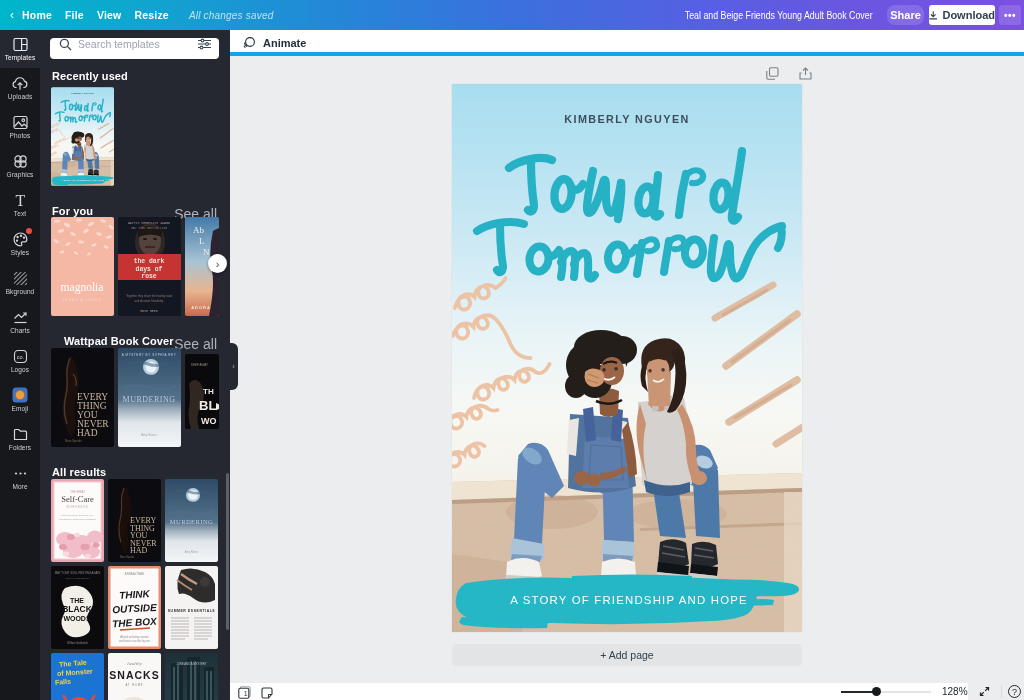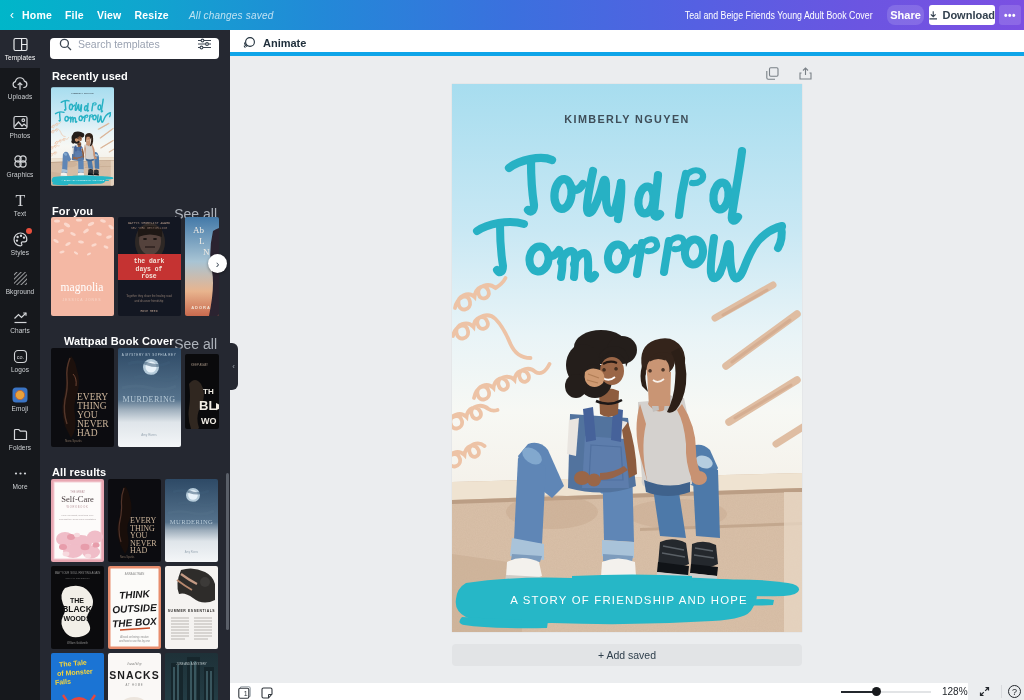--- a/index.html
+++ b/index.html
@@ -658,21 +658,21 @@
         <path d="M217,157 C215,169 213,181 212,188"></path>
         <path d="M217,159 C223,151 231,152 232,158 C233,162 228,166 222,165" stroke-width="6"></path>
         <ellipse cx="242" cy="168" rx="9" ry="12.5" transform="rotate(7 242 168)"></ellipse>
         <path d="M262,154 C260,168 258,182 259,189 C260,196 264,196 268,189 C271,182 274,172 275,164 C276,158 278,159 278,166 C278,176 279,188 282,193 C285,197 289,192 292,184 C295,176 300,164 306,157 C313,149 322,144 330,142"></path>
         <path d="M329,143 C331,150 329,159 326,164"></path>
       </g>
     </g>
   </g>
   </svg>
   </div>
-  <div class="addpage">+ Add saved</div>
+  <div class="addpage">+ Add page</div>
 </div>
 
 <div id="status">
   <svg width="13" height="13" viewBox="0 0 13 13" fill="none" stroke="#30363c" stroke-width="1.1" style="position:absolute;left:8px;top:3px;">
       <rect x="2.2" y="0.8" width="10" height="10" rx="1.4" stroke="#9aa2a9"></rect>
       <rect x="0.8" y="2.2" width="10" height="10" rx="1.4" fill="#fff"></rect>
       <text x="5.8" y="10" font-size="7" fill="#30363c" stroke="none" font-family="Liberation Sans">1</text>
     </svg>
   <svg width="12" height="12" viewBox="0 0 12 12" fill="none" stroke="#30363c" stroke-width="1.1" style="position:absolute;left:31px;top:4px;">
       <path d="M1 2.5 A1.5 1.5 0 0 1 2.5 1 H9.5 A1.5 1.5 0 0 1 11 2.5 V7 L7.5 11 H2.5 A1.5 1.5 0 0 1 1 9.5 Z"></path>

